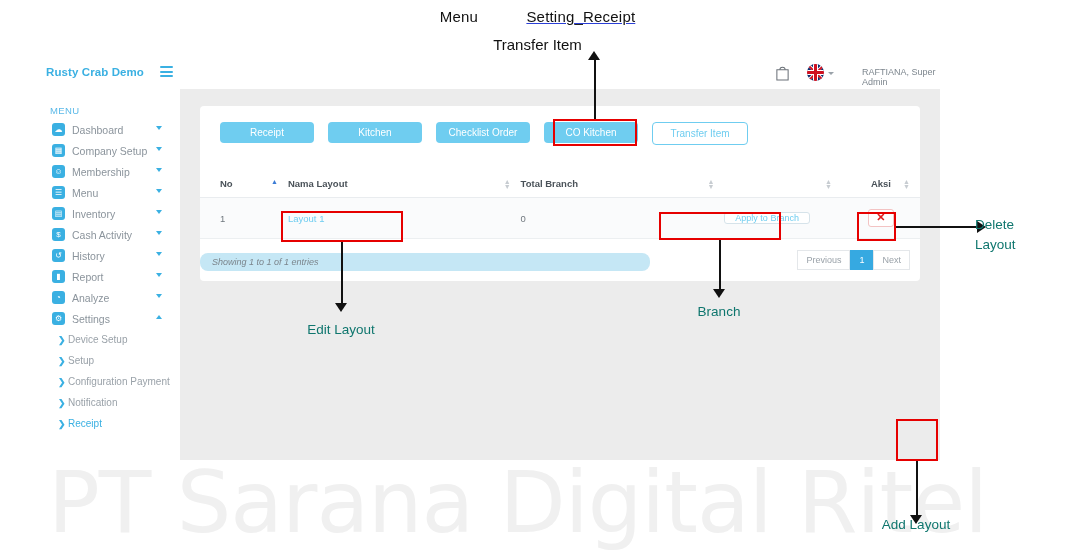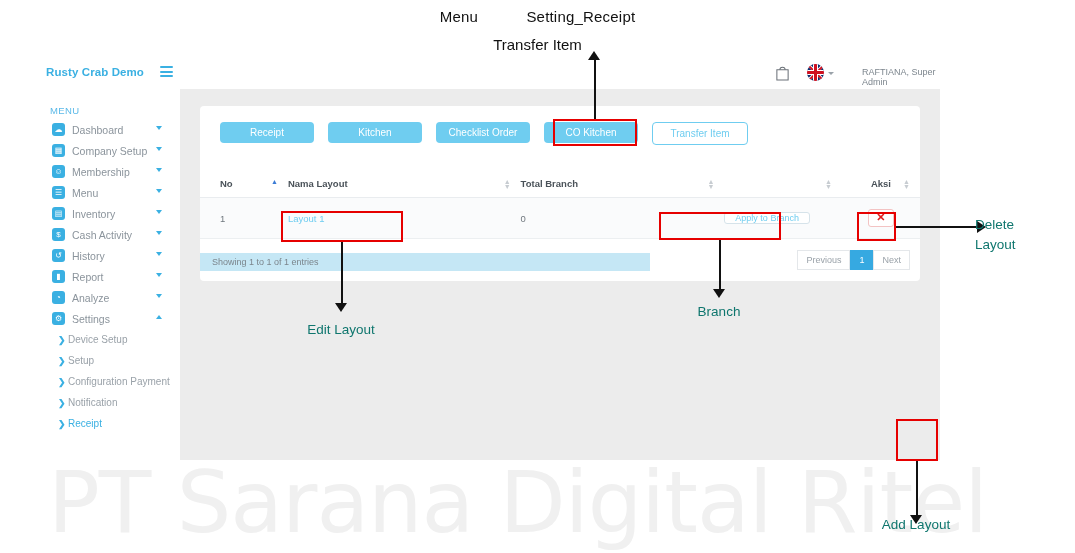--- a/index.html
+++ b/index.html
@@ -9,21 +9,21 @@
     font-family:"Liberation Sans", sans-serif;
     position:relative;overflow:hidden;
   }
   .screen{position:absolute;left:0;top:0;width:1075px;height:553px;}
 
   
   .anno-title{
     position:absolute;left:0;top:8px;width:1075px;text-align:center;
     font-size:15px;color:#111;letter-spacing:.2px;
   }
-  .anno-title .ul{ text-decoration-color:#2b3fd6; color:#111;margin-left:44px;}
+  .anno-title .ul{ text-decoration:underline; text-decoration-color:#2b3fd6; color:#111;margin-left:44px;}
   .anno-sub{
     position:absolute;left:0;top:36px;width:1075px;text-align:center;
     font-size:15px;color:#111;
   }
   .anno-label{position:absolute;font-size:13.5px;color:#0f766e;text-align:center;line-height:20px;}
 
   
   .arrow-line{position:absolute;background:#111;}
   .arrow-head{position:absolute;width:0;height:0;}
   .ah-up{border-left:6px solid transparent;border-right:6px solid transparent;border-bottom:9px solid #111;}
@@ -103,22 +103,22 @@
   .link{color:#6fcdf0;margin-top:19px;}
   .btn-apply{
     display:inline-block;border:1px solid #d6e3ea;background:#fff;color:#6fcdf0;
     font-size:9px;border-radius:3px;padding:0 10px;
   }
   .btn-del{
     display:inline-block;border:1px solid #f3c3c3;background:#fff;color:#e02020;
     font-size:11px;font-weight:bold;border-radius:3px;padding:1px 7px 2px 7px;
   }
   .showing{
-    position:absolute;left:0;top:147px;width:450px;height:18px;background:#c5e7f5;border-radius:0;
-    font-size:9px;color:#7b858c;display:flex;align-items:center;padding-left:12px;box-sizing:border-box;
+    position:absolute;left:0;top:147px;width:450px;height:18px;background:#c5e7f5;border-radius:8px;
+    font-size:9px;color:#7b858c;display:flex;align-items:center;padding-left:12px;box-sizing:border-box;font-style:italic;
   }
   .pager{position:absolute;right:10px;top:144px;display:flex;}
   .pg{font-size:9px;color:#9aa2a9;border:1px solid #e4e7ea;background:#fff;padding:4px 8px;}
   .pg.cur{background:#36a9e1;color:#fff;border-color:#36a9e1;}
 
   .watermark{
     position:absolute;left:48px;top:452px;width:1020px;
     font-family:"DejaVu Sans", sans-serif;
     font-size:86px;color:#f0f0f0;font-weight:normal;white-space:nowrap;letter-spacing:-1px;
   }

